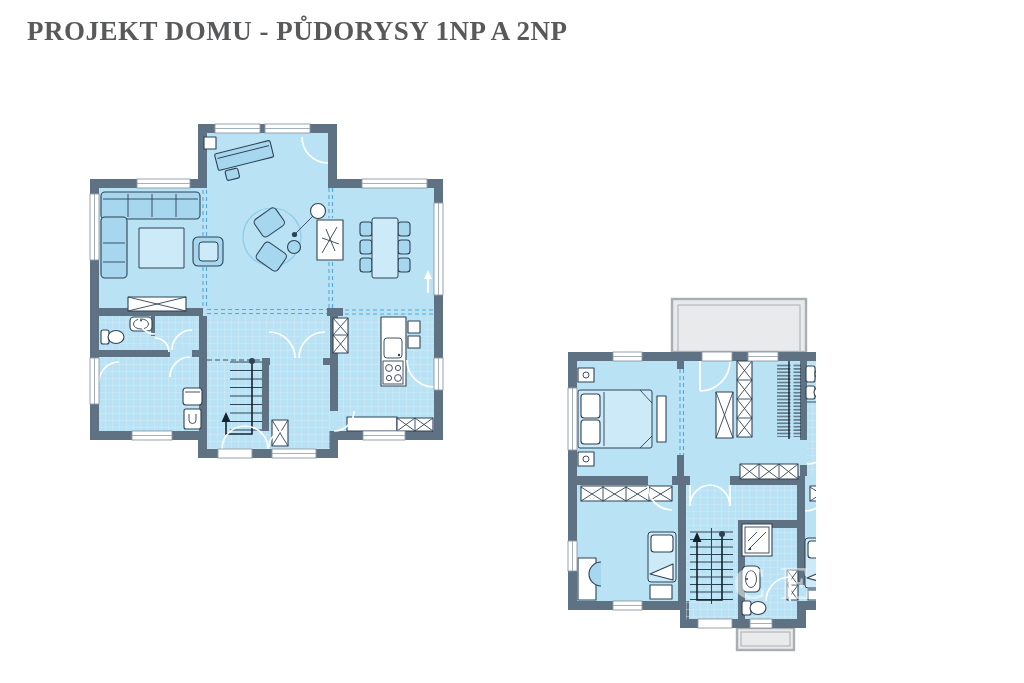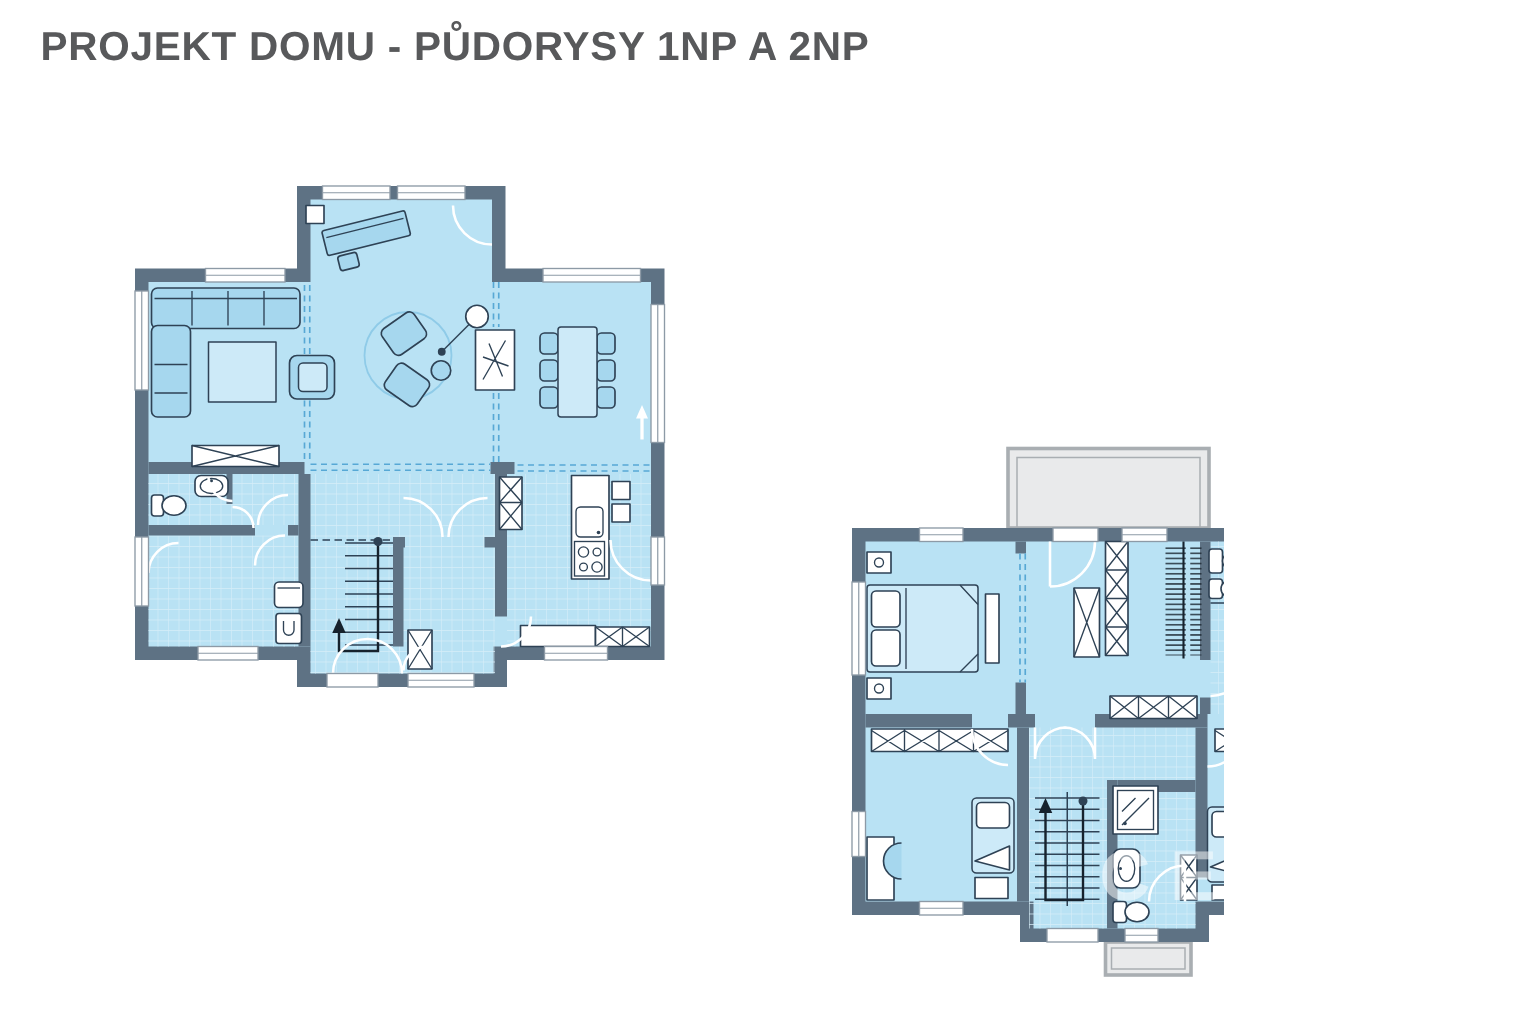--- a/index.html
+++ b/index.html
@@ -2,21 +2,21 @@
 <html style="--wall: #5e7284; --floor: #b9e2f4; --tileline: #d7eef9; --furn: #a6d7ee; --furnLight: #cdeaf8; --line: #2e4255; --dash: #57a8d5; --winline: #8d9aa6; --balcony: #e9eaeb; --balconyBorder: #a9aeb2; --title: #58595b; --watermark: #ffffff;"><head>
 <meta charset="utf-8">
 <style>
   :root{
     --wall:#5e7284; --floor:#b9e2f4; --tileline:#d7eef9; --furn:#a6d7ee;
     --furnLight:#cdeaf8; --line:#2e4255; --dash:#57a8d5; --winline:#8d9aa6;
     --balcony:#e9eaeb; --balconyBorder:#a9aeb2; --title:#58595b; --watermark:#ffffff;
   }
   html,body{margin:0;padding:0;background:#fff;}
   .canvas{position:relative;width:816px;height:683px;background:#fff;overflow:hidden;
-          font-family:Liberation Sans, sans-serif;}
+          font-family:Liberation Serif, serif;}
   .page-title{position:absolute;left:27px;top:16px;font-size:27px;font-weight:bold;
           color:var(--title);letter-spacing:0.5px;white-space:nowrap;}
   .watermark{position:absolute;left:733px;top:556px;font-size:47px;font-weight:bold;
           color:var(--watermark);opacity:0.5;letter-spacing:13px;white-space:nowrap;}
   svg{position:absolute;left:0;top:0;}
   .wall{fill:var(--wall);}
   .floor{fill:var(--floor);}
   .tile{fill:url(#tiles);}
   .iwall{fill:var(--wall);}
   .furn{fill:var(--furn);stroke:var(--line);stroke-width:1.1;stroke-linejoin:round;}

